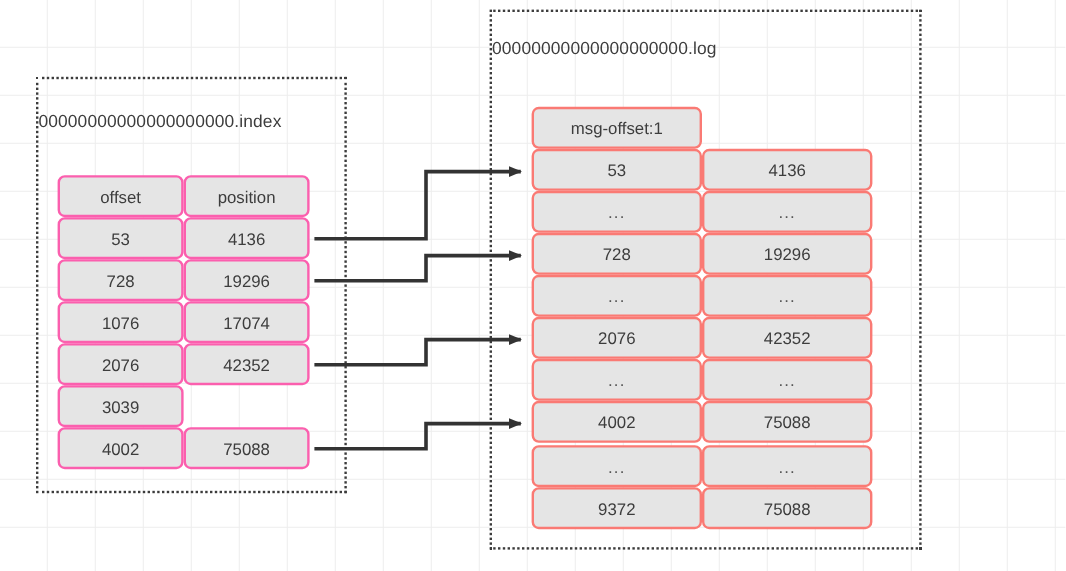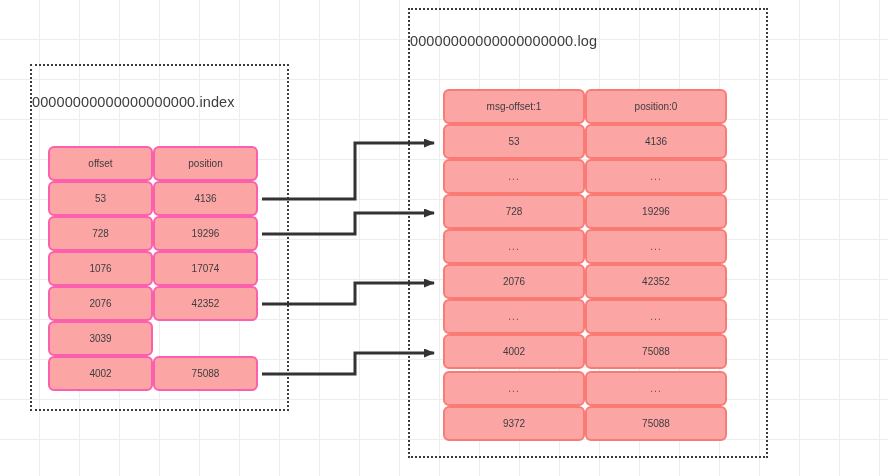--- a/index.html
+++ b/index.html
@@ -61,22 +61,22 @@
   }
   .tbl-row {
     display: flex;
     flex-direction: row;
   }
   .cell {
     box-sizing: border-box;
     display: flex;
     align-items: center;
     justify-content: center;
-    background: #fca5a5;
-    font-size: 10px;
+    background: #e5e5e5;
+    font-size: 14px;
     color: #3d3d3d;
     border-radius: 6px;
     white-space: nowrap;
   }
   .cell.dots { letter-spacing: 1px; color: #555; }
 
   
   #index-table { left: 48px; top: 146px; }
   #index-table .cell {
     border: 2.5px solid #fb5fae;
@@ -141,21 +141,20 @@
   </div>
 </div>
 
 <div class="dotted-box" id="log-container">
   <div class="box-title" id="log-title">00000000000000000000.log</div>
 </div>
 
 <div class="tbl log-tbl" id="log-table-a">
   <div class="tbl-row">
     <div class="cell">msg-offset:1</div>
-    <div class="cell">position:0</div>
   </div>
   <div class="tbl-row">
     <div class="cell">53</div>
     <div class="cell">4136</div>
   </div>
   <div class="tbl-row">
     <div class="cell dots">...</div>
     <div class="cell dots">...</div>
   </div>
   <div class="tbl-row">

